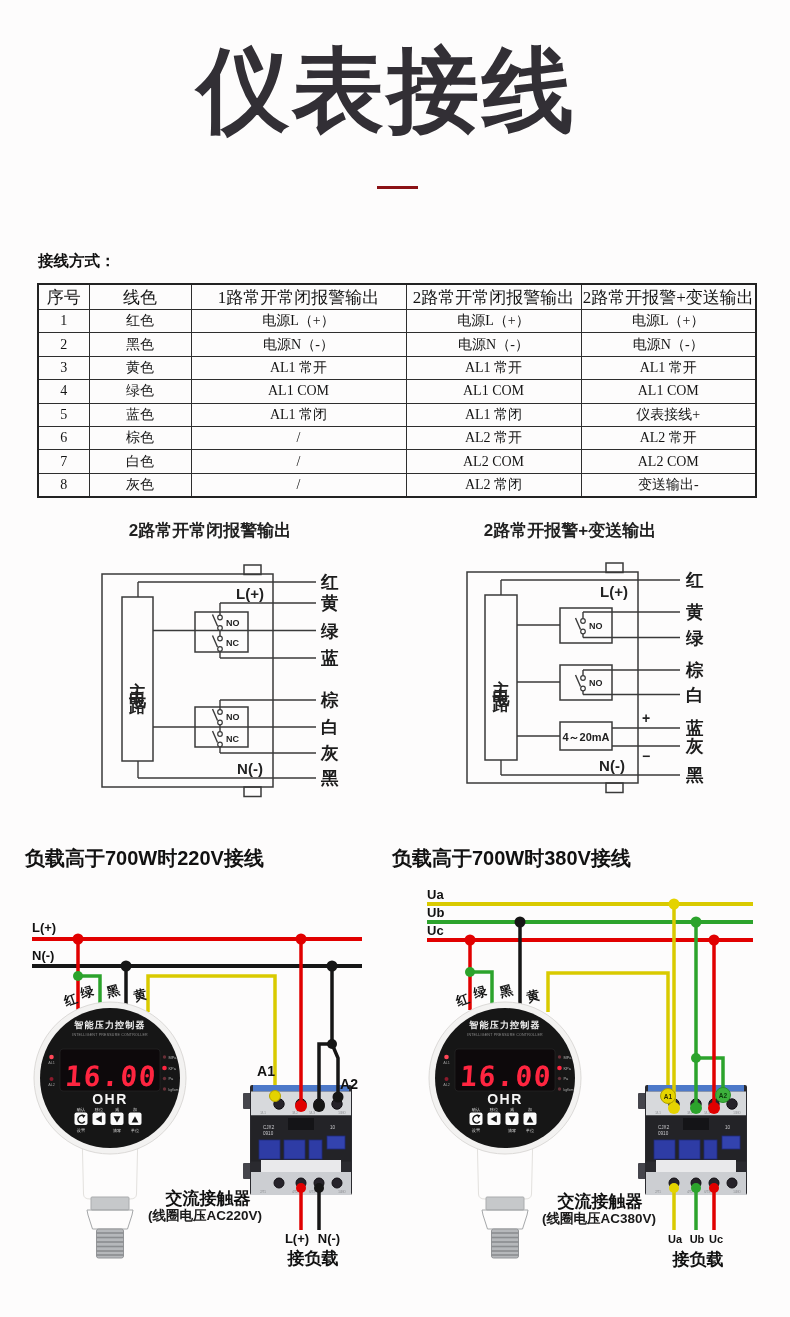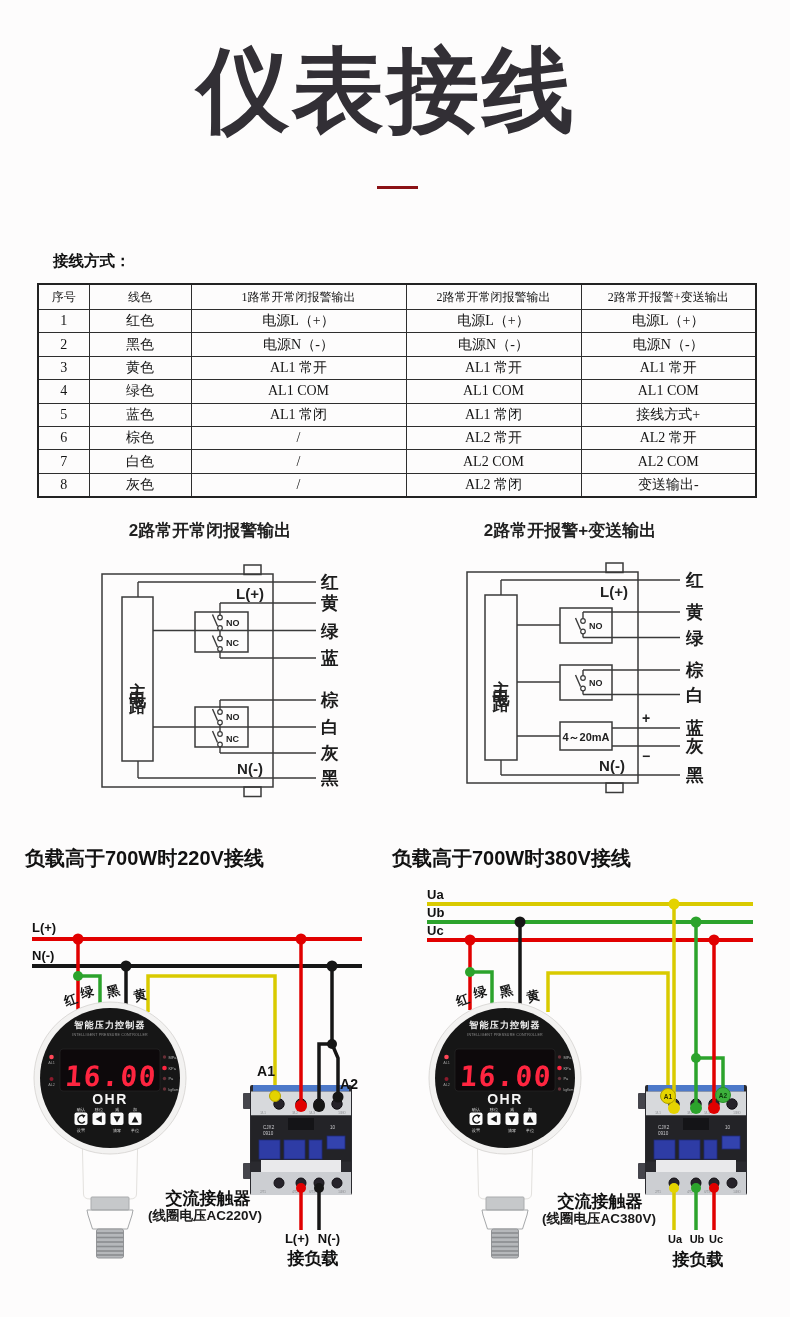--- a/index.html
+++ b/index.html
@@ -7,34 +7,34 @@
     position:relative;width:790px;height:1317px;background:#fdfcfc;
     font-family:"Liberation Sans",sans-serif;color:#1a1a1a;overflow:hidden;
   }
   .abs{position:absolute;}
   #main-title{
     left:0;top:42px;width:774px;text-align:center;
     font-size:92px;line-height:1.05;font-weight:900;letter-spacing:3px;color:#322f35;
   }
   #title-underline{left:377px;top:186px;width:41px;height:3px;background:#8b1116;}
   #section-caption{
-    left:53px;top:251px;font-family:"Liberation Serif",serif;
+    left:38px;top:251px;font-family:"Liberation Serif",serif;
     font-size:15.5px;font-weight:bold;color:#111;
   }
   #wiring-table{
     position:absolute;left:37px;top:283px;width:718px;
     border-collapse:collapse;table-layout:fixed;
     font-family:"Liberation Serif",serif;font-size:14px;color:#141414;
     border:2px solid #222;
   }
   #wiring-table th,#wiring-table td{
     border:1px solid #2e2e2e;text-align:center;padding:0;
     white-space:nowrap;overflow:hidden;font-weight:normal;
   }
-  #wiring-table th{height:24px;font-size:12px;}
+  #wiring-table th{height:24px;font-size:17px;}
   #wiring-table td{height:22.4px;}
   .schem-title{font-size:17px;font-weight:bold;color:#222;text-align:center;width:300px;top:519px;}
   .vtext{
     display:flex;align-items:center;justify-content:center;
     writing-mode:vertical-lr;text-orientation:upright;letter-spacing:7px;
     font-family:"Liberation Serif",serif;font-size:17px;font-weight:bold;color:#222;
   }
   .bottom-title{font-size:20px;font-weight:bold;color:#111;top:845px;text-align:right;}
   svg{position:absolute;}
   svg line,svg path,svg polyline{fill:none;}
@@ -104,21 +104,21 @@
         <td>绿色</td>
         <td>AL1 COM</td>
         <td>AL1 COM</td>
         <td>AL1 COM</td>
     </tr>
     <tr>
       <td>5</td>
         <td>蓝色</td>
         <td>AL1 常闭</td>
         <td>AL1 常闭</td>
-        <td>接线方式+</td>
+        <td>仪表接线+</td>
     </tr>
     <tr>
       <td>6</td>
         <td>棕色</td>
         <td>/</td>
         <td>AL2 常开</td>
         <td>AL2 常开</td>
     </tr>
     <tr>
       <td>7</td>

